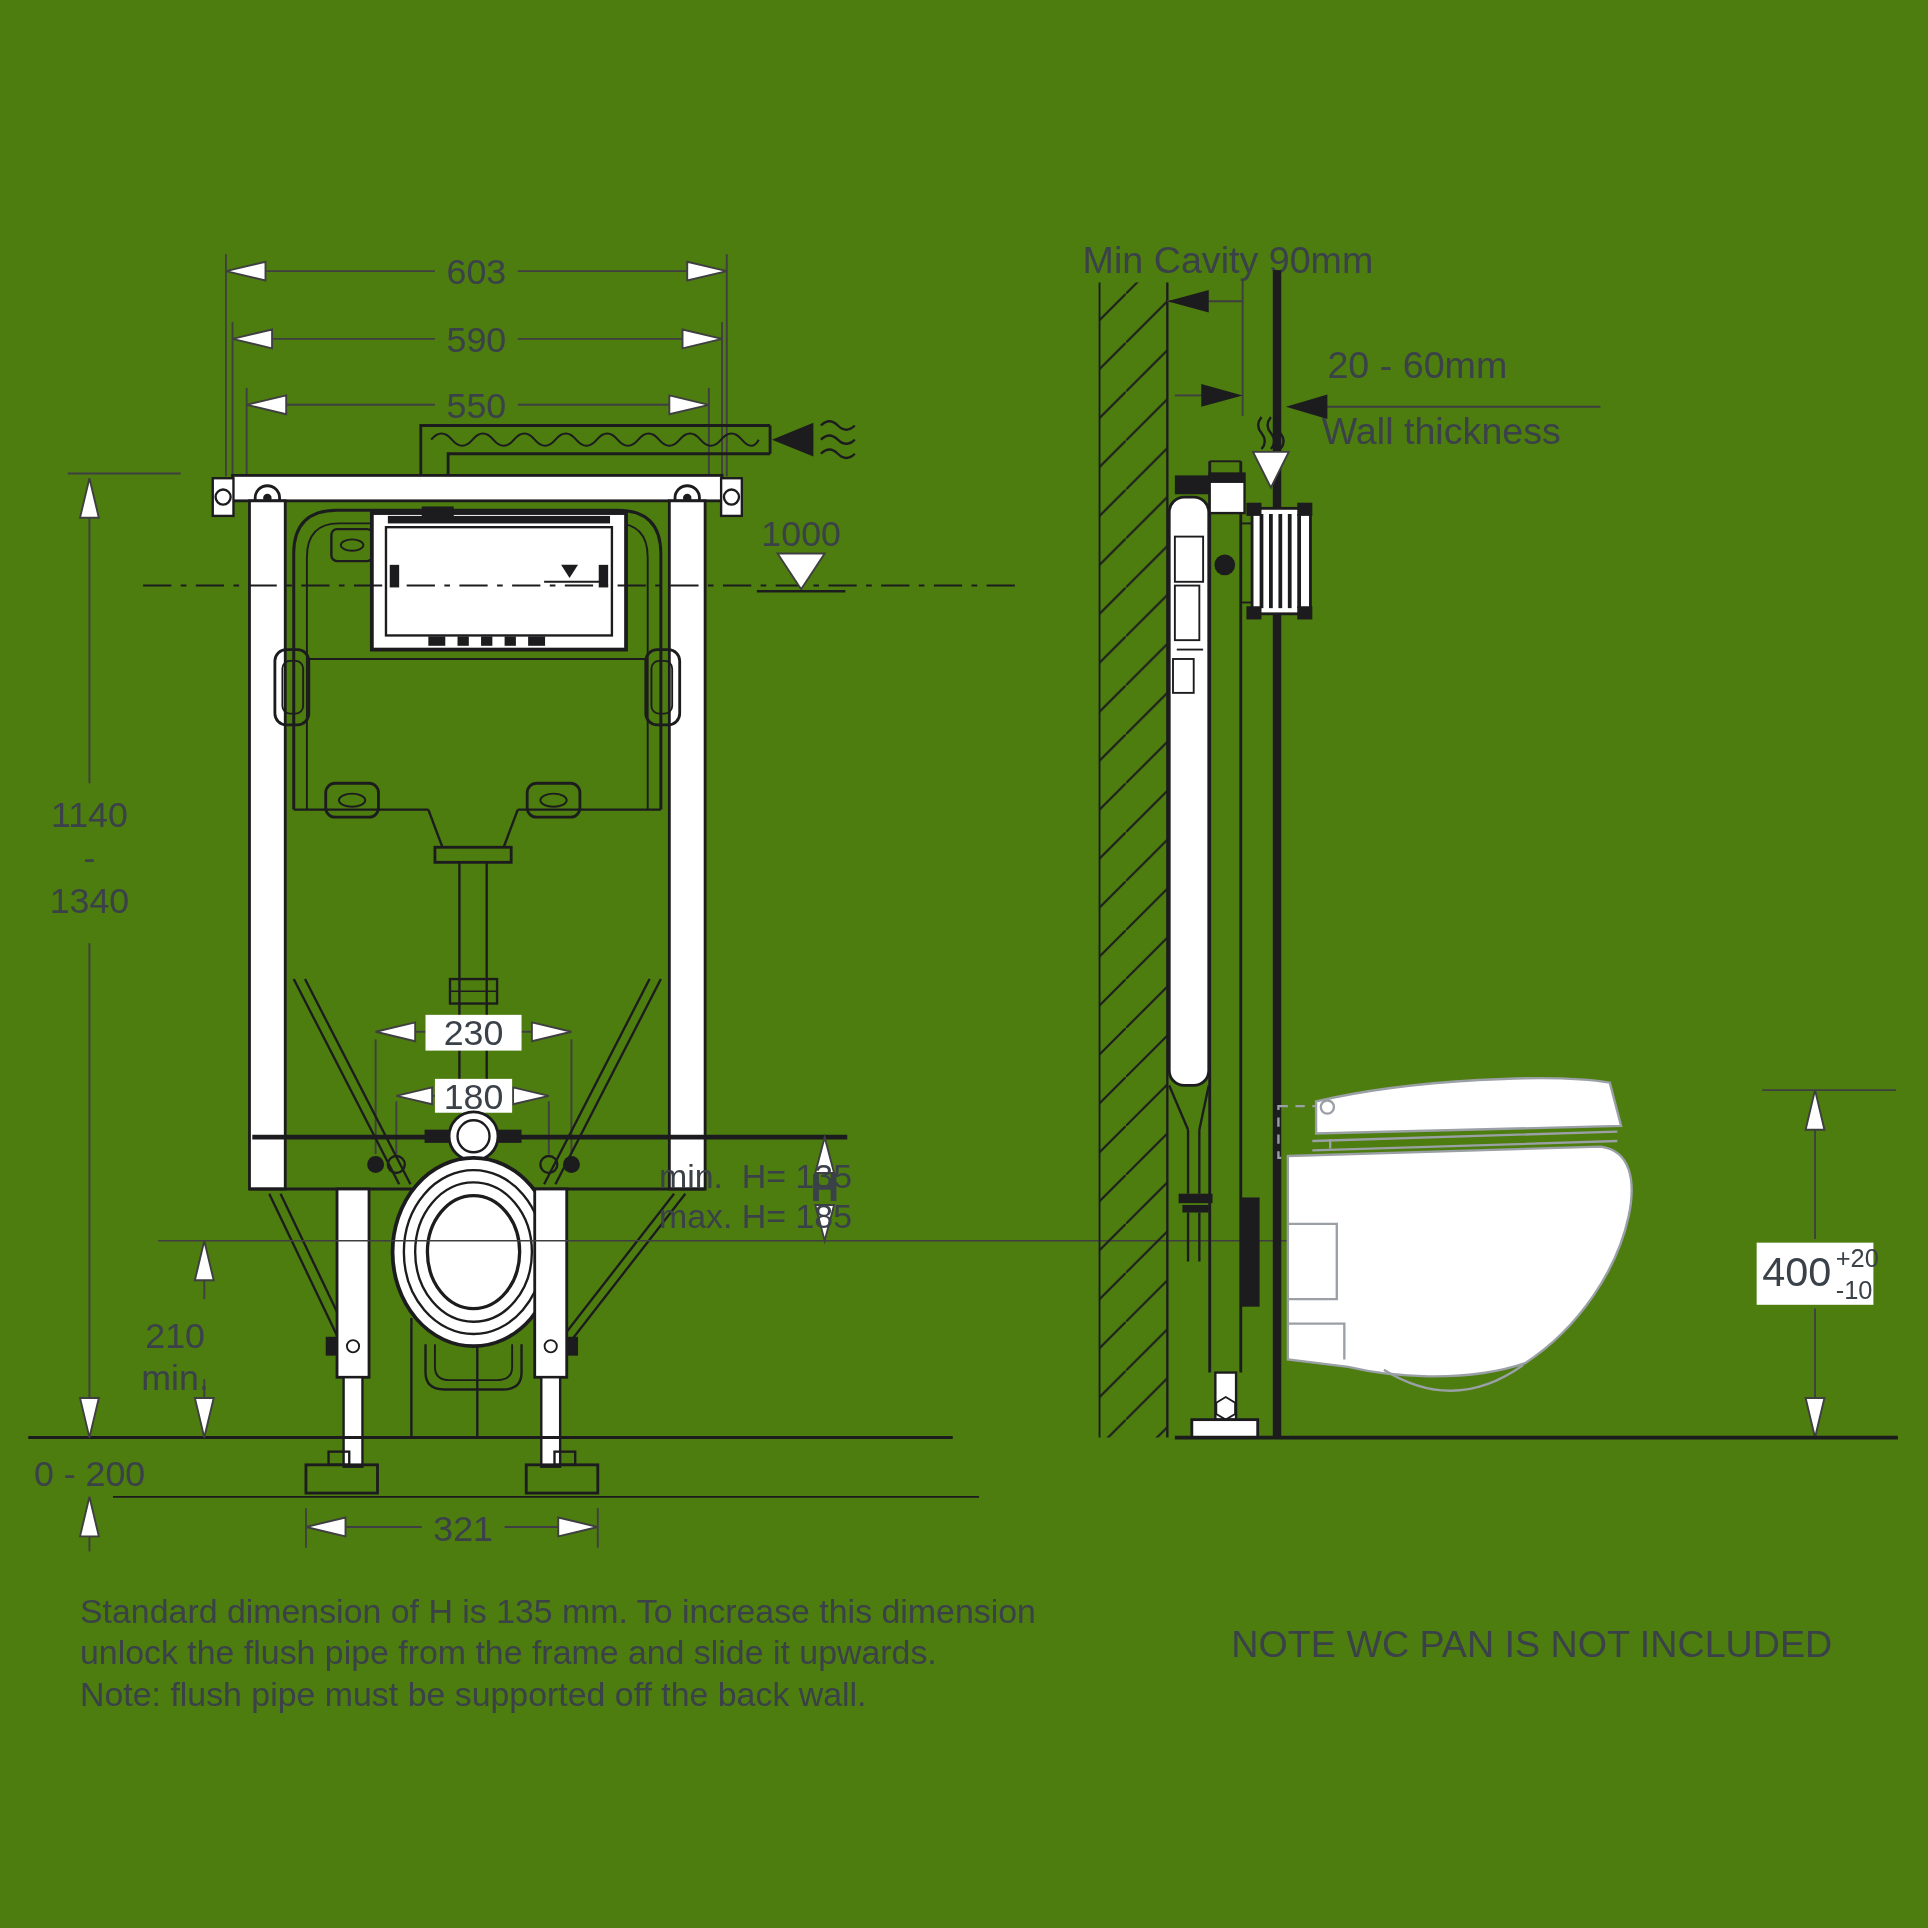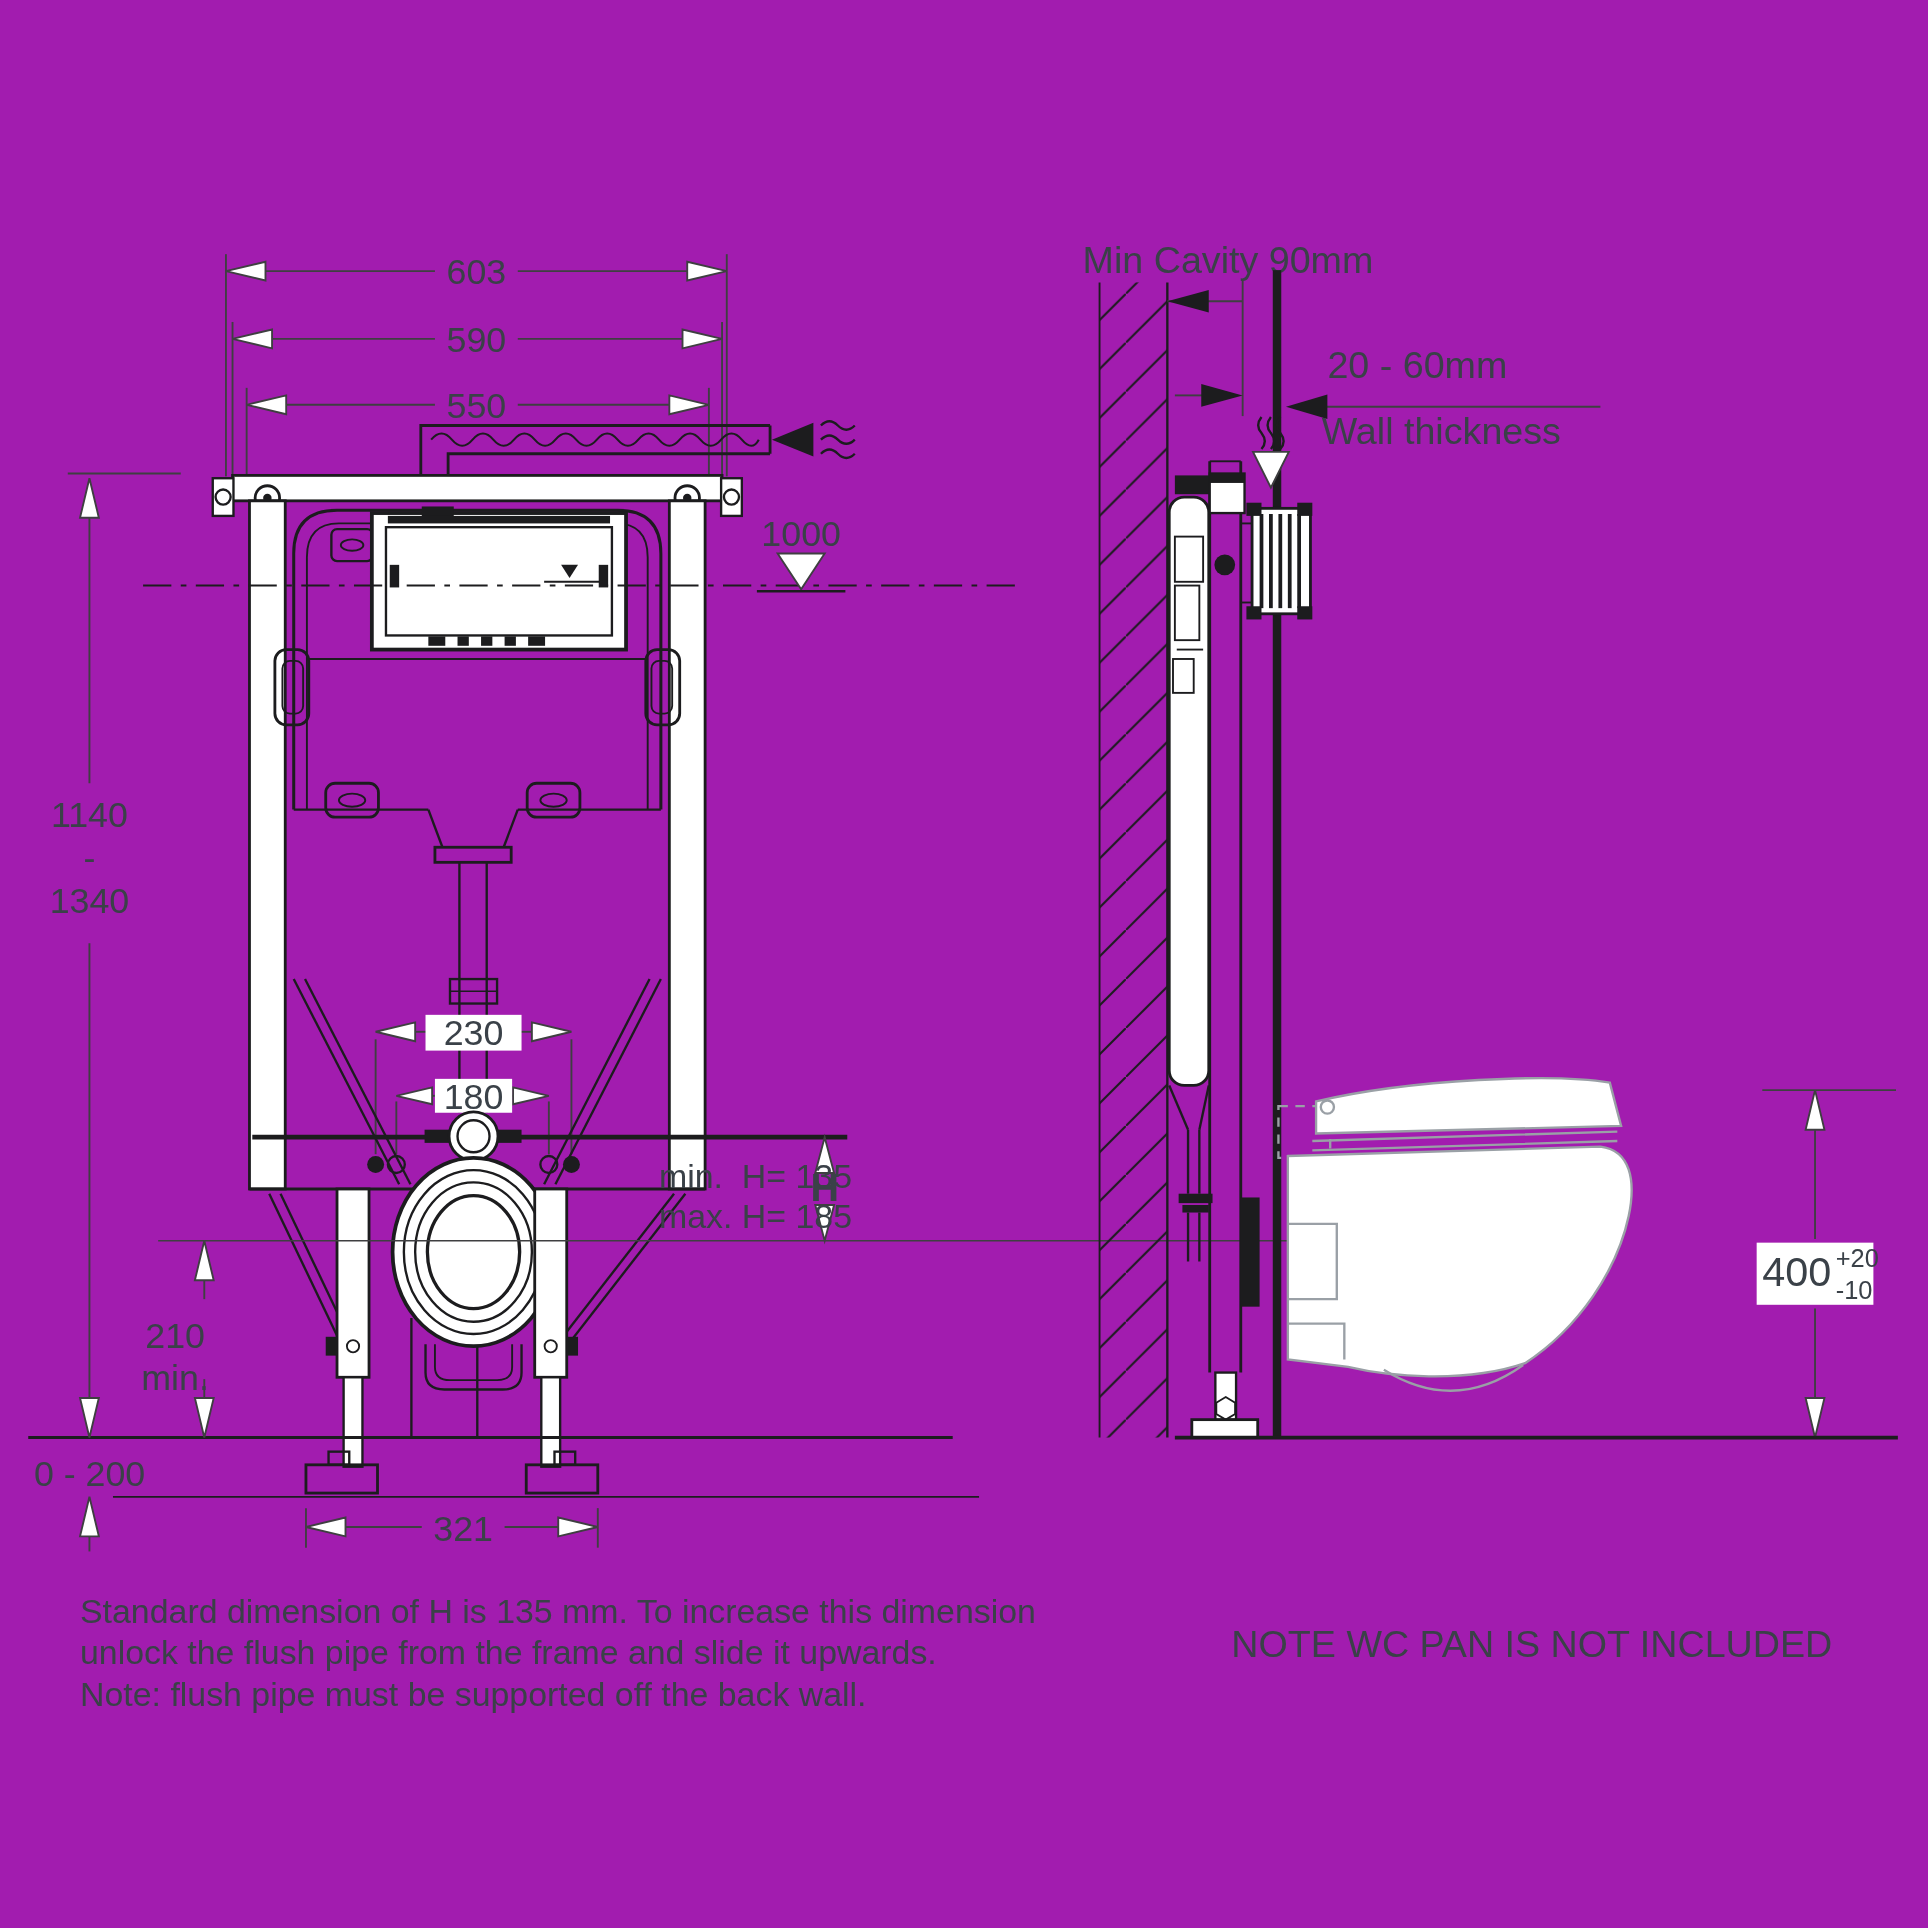--- a/index.html
+++ b/index.html
@@ -1,16 +1,16 @@
 <!DOCTYPE html>
 <html style="font-size:15px"><head>
 <meta charset="utf-8">
 <style>
   html,body{margin:0;padding:0;background:#ffffff;}
-  #canvas{position:relative;width:1928px;height:1928px;background:#a21caf;overflow:hidden;
+  #canvas{position:relative;width:1928px;height:1928px;background:#4d7c0f;overflow:hidden;
           font-family:"Liberation Sans", sans-serif;}
   svg{position:absolute;left:0;top:0;}
   text{font-family:"Liberation Sans", sans-serif;fill:#3a4148;white-space:pre;}
   .dimtxt{font-size:38px;}
   .small{font-size:27px;}
   .big{font-size:40px;}
   .note{font-size:36px;}
   .ln{stroke:#1c1c1e;fill:none;}
   .dim{stroke:#3f3f41;stroke-width:2;fill:none;}
   .oarrow{fill:#ffffff;stroke:#3f3f41;stroke-width:2;}

